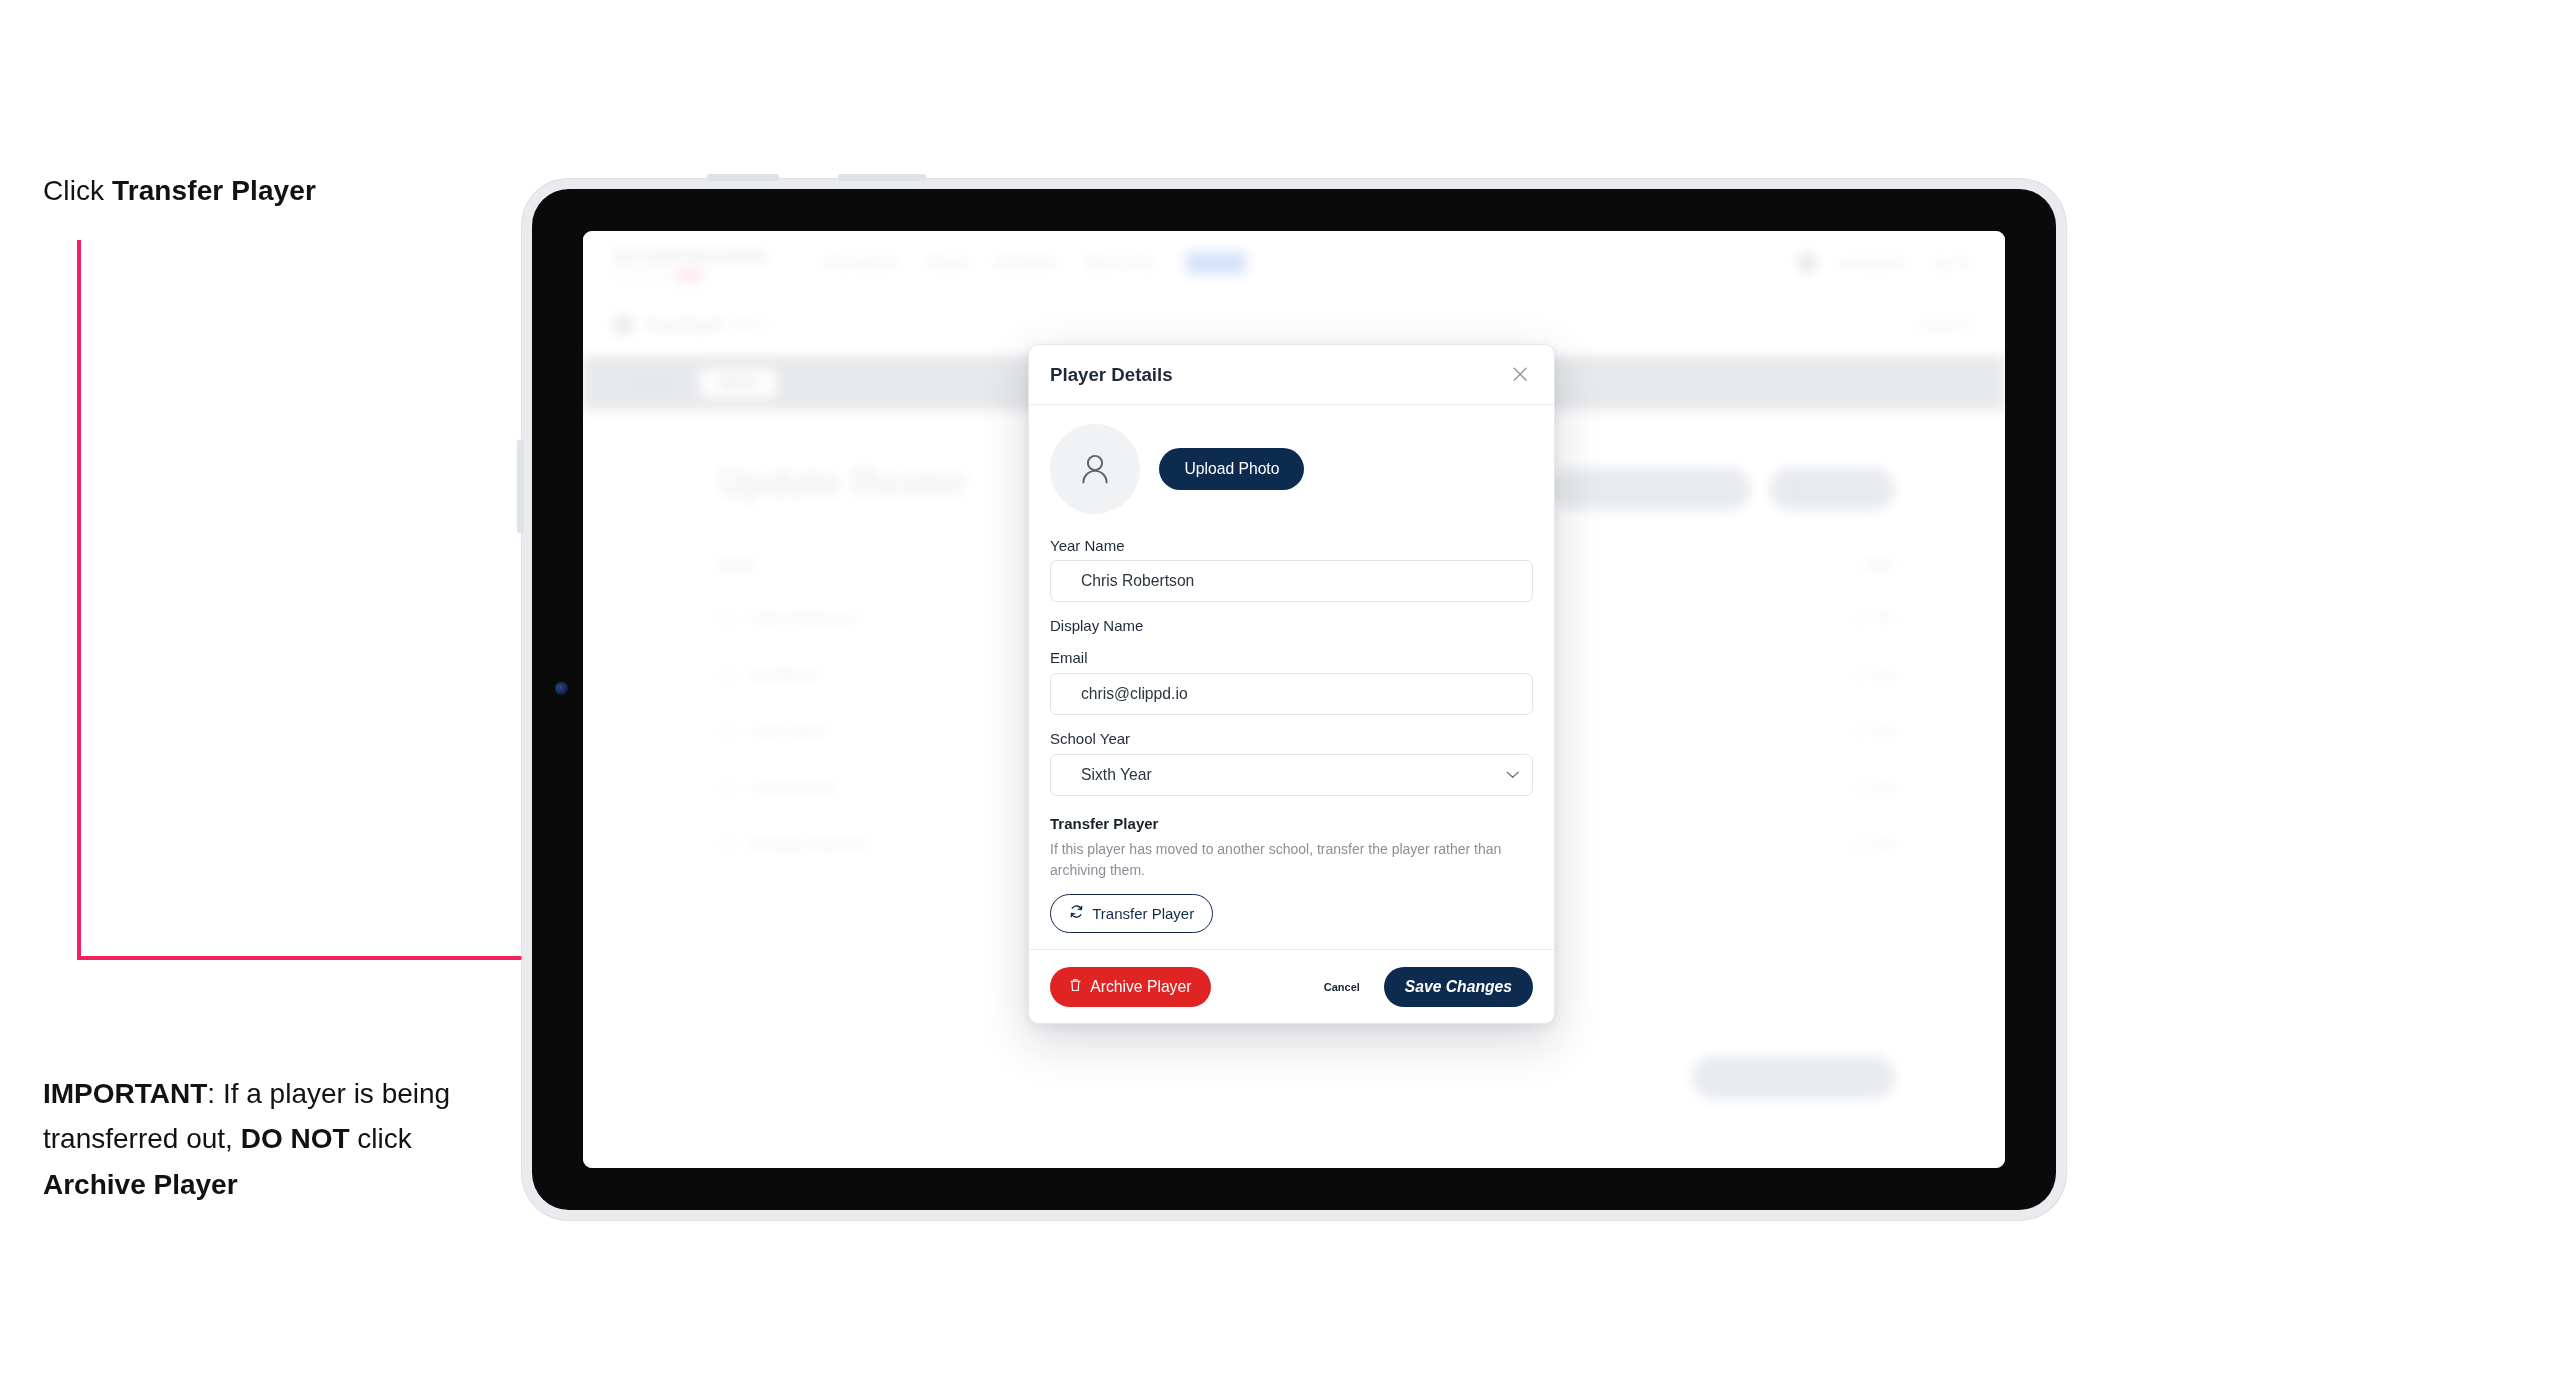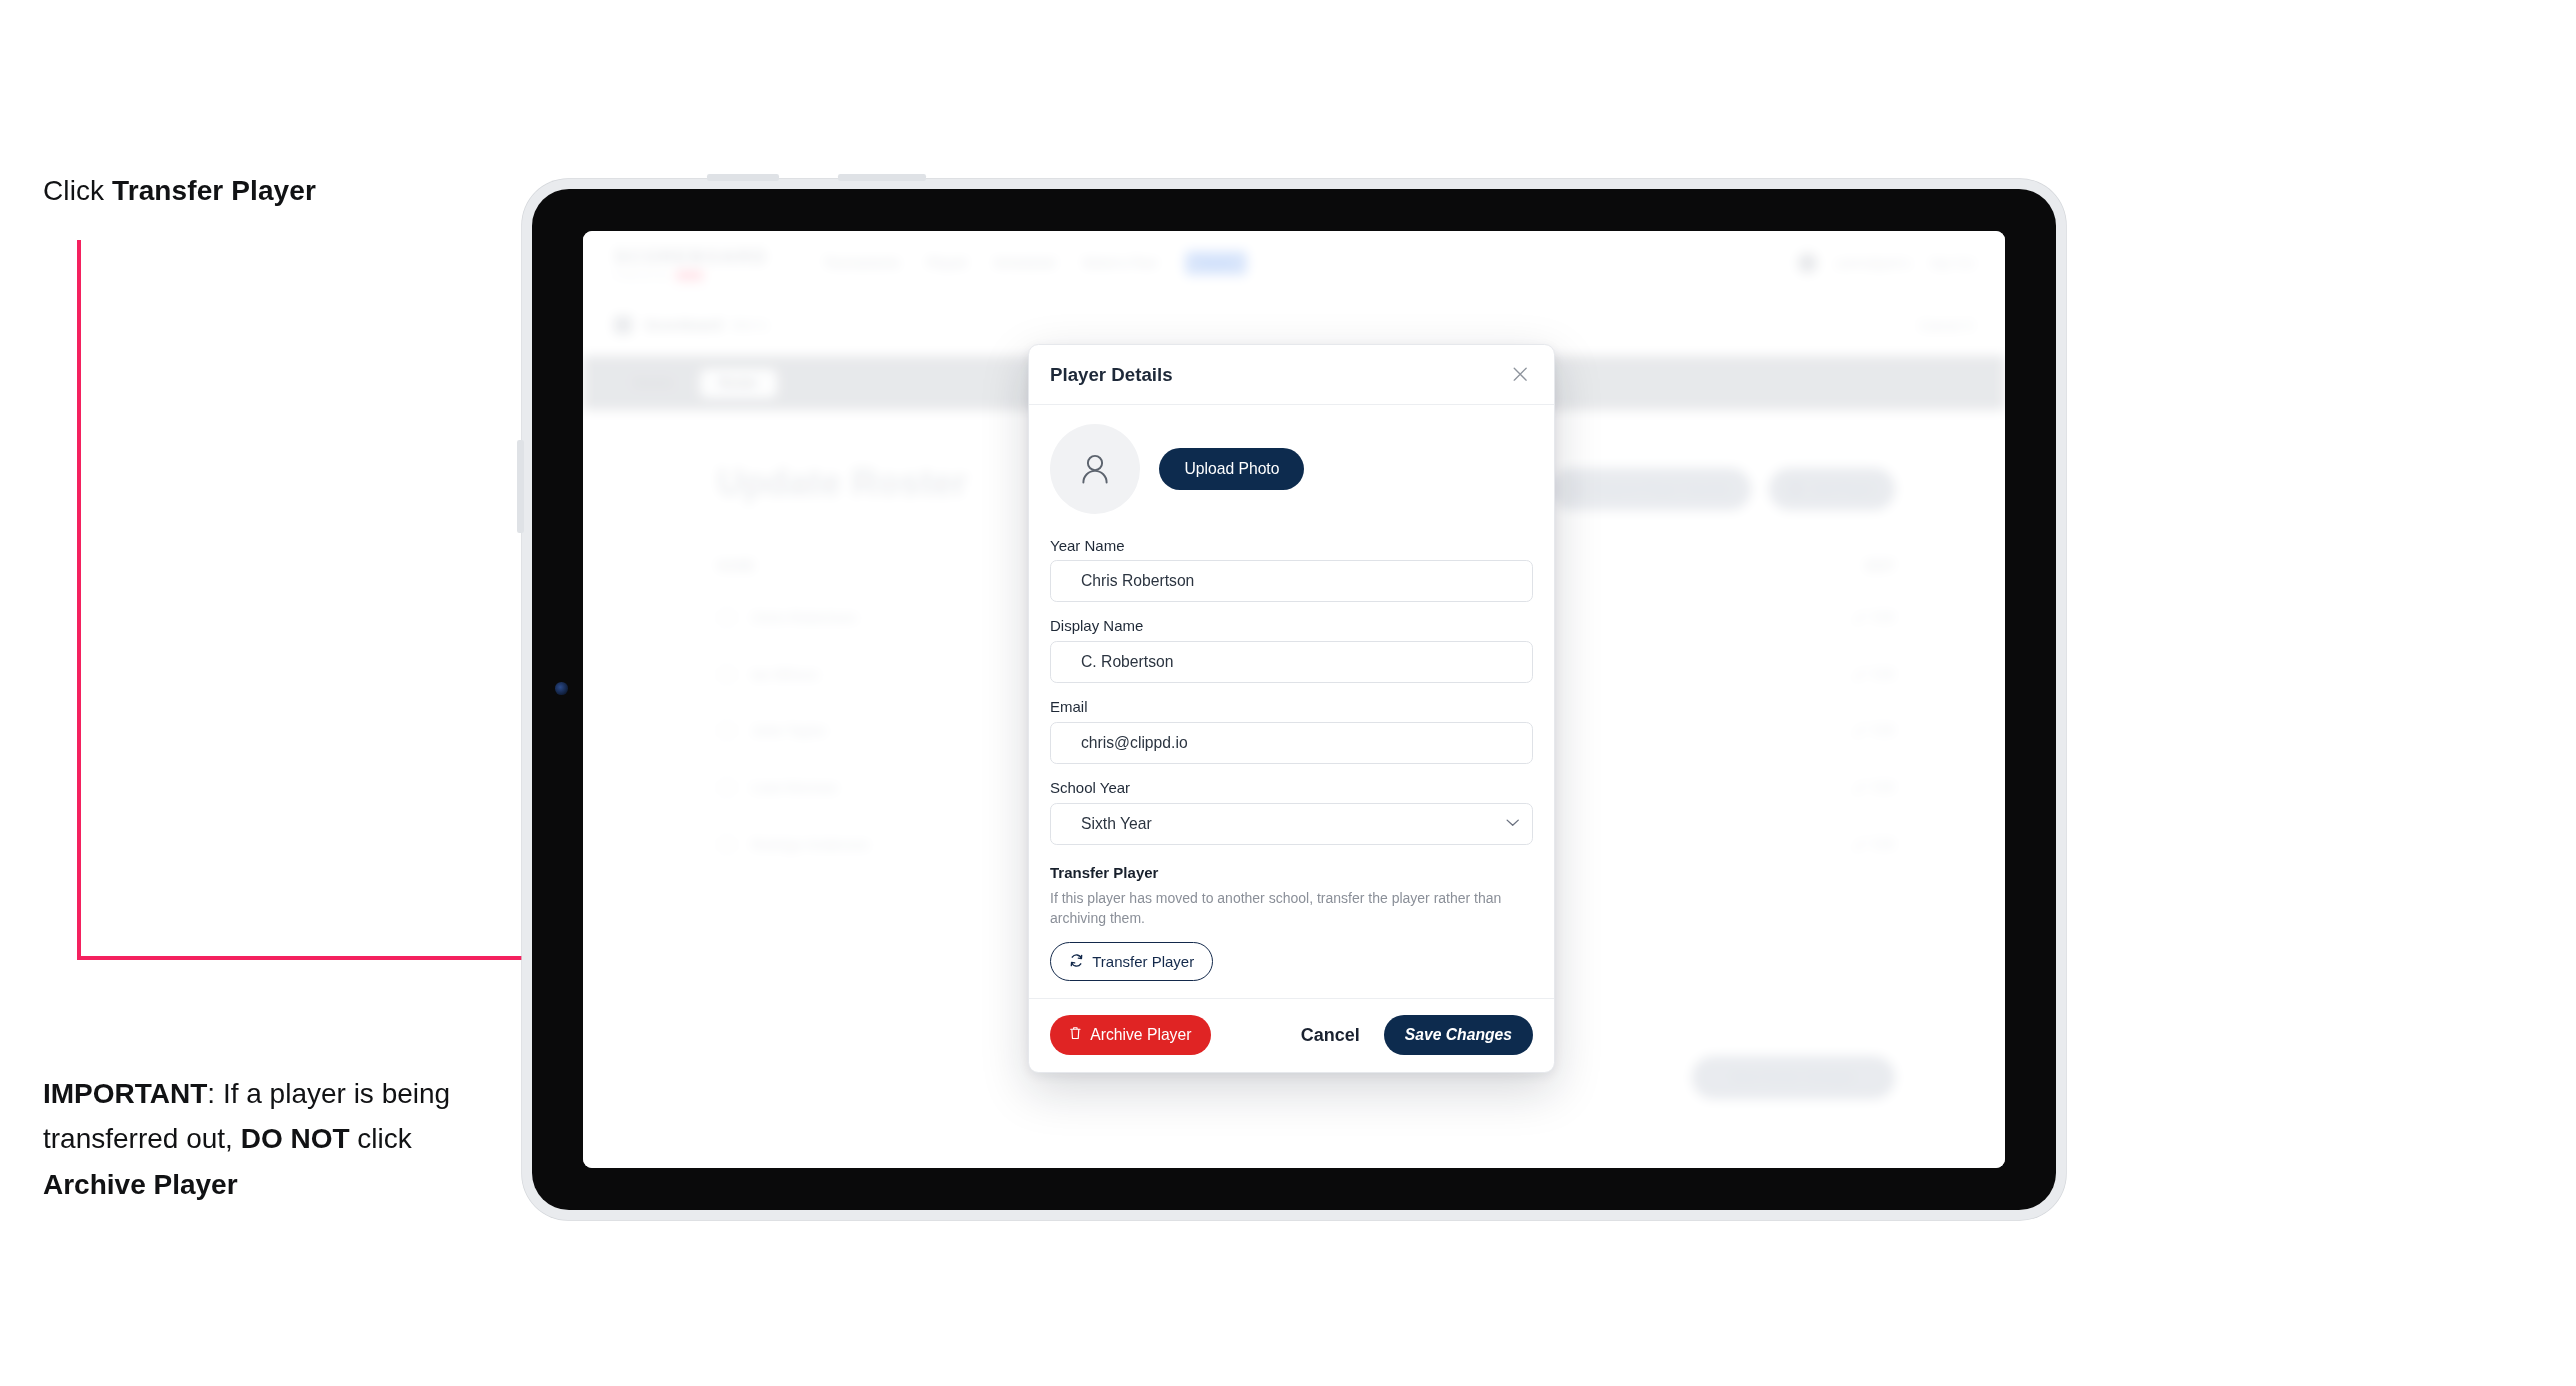--- a/index.html
+++ b/index.html
@@ -214,21 +214,21 @@
     display: flex; align-items: center; gap: 16.4px;
   }
   .btn-archive {
     display: inline-flex; align-items: center; gap: 8.2px;
     background: #e02424; border: none; color: #fff;
     border-radius: 745px; height: 40px; padding: 0 19.4px;
     font-family: inherit; font-size: 15.7px; cursor: pointer;
   }
   .btn-cancel {
     margin-left: auto; background: none; border: none; color: #1a2230;
-    font-family: inherit; font-size: 18px; font-weight: 700; cursor: pointer; padding: 0 7.5px; text-align: right;
+    font-family: inherit; font-size: 11px; font-weight: 700; cursor: pointer; padding: 0 7.5px; text-align: right;
   }
   .btn-save {
     background: #0d2b4e; border: none; color: #fff; border-radius: 745px;
     height: 40px; padding: 0 21px; font-family: inherit; font-size: 15.7px;
     font-weight: 600; cursor: pointer; font-style: italic;
   }
 </style>
 </head>
 <body>
 
@@ -386,21 +386,20 @@
         <button class="btn-upload">Upload Photo</button>
       </div>
 
       <div class="fld">
         <label class="fld-label">Year Name</label>
         <input class="fld-input" type="text" value="Chris Robertson" style="">
       </div>
 
       <div class="fld">
         <label class="fld-label">Display Name</label>
-        <input class="fld-input" type="text" value="C. Robertson" style="">
       </div>
 
       <div class="fld">
         <label class="fld-label">Email</label>
         <input class="fld-input" type="text" value="chris@clippd.io" style="">
       </div>
 
       <div class="fld">
         <label class="fld-label">School Year</label>
         <div class="sel-wrap">

